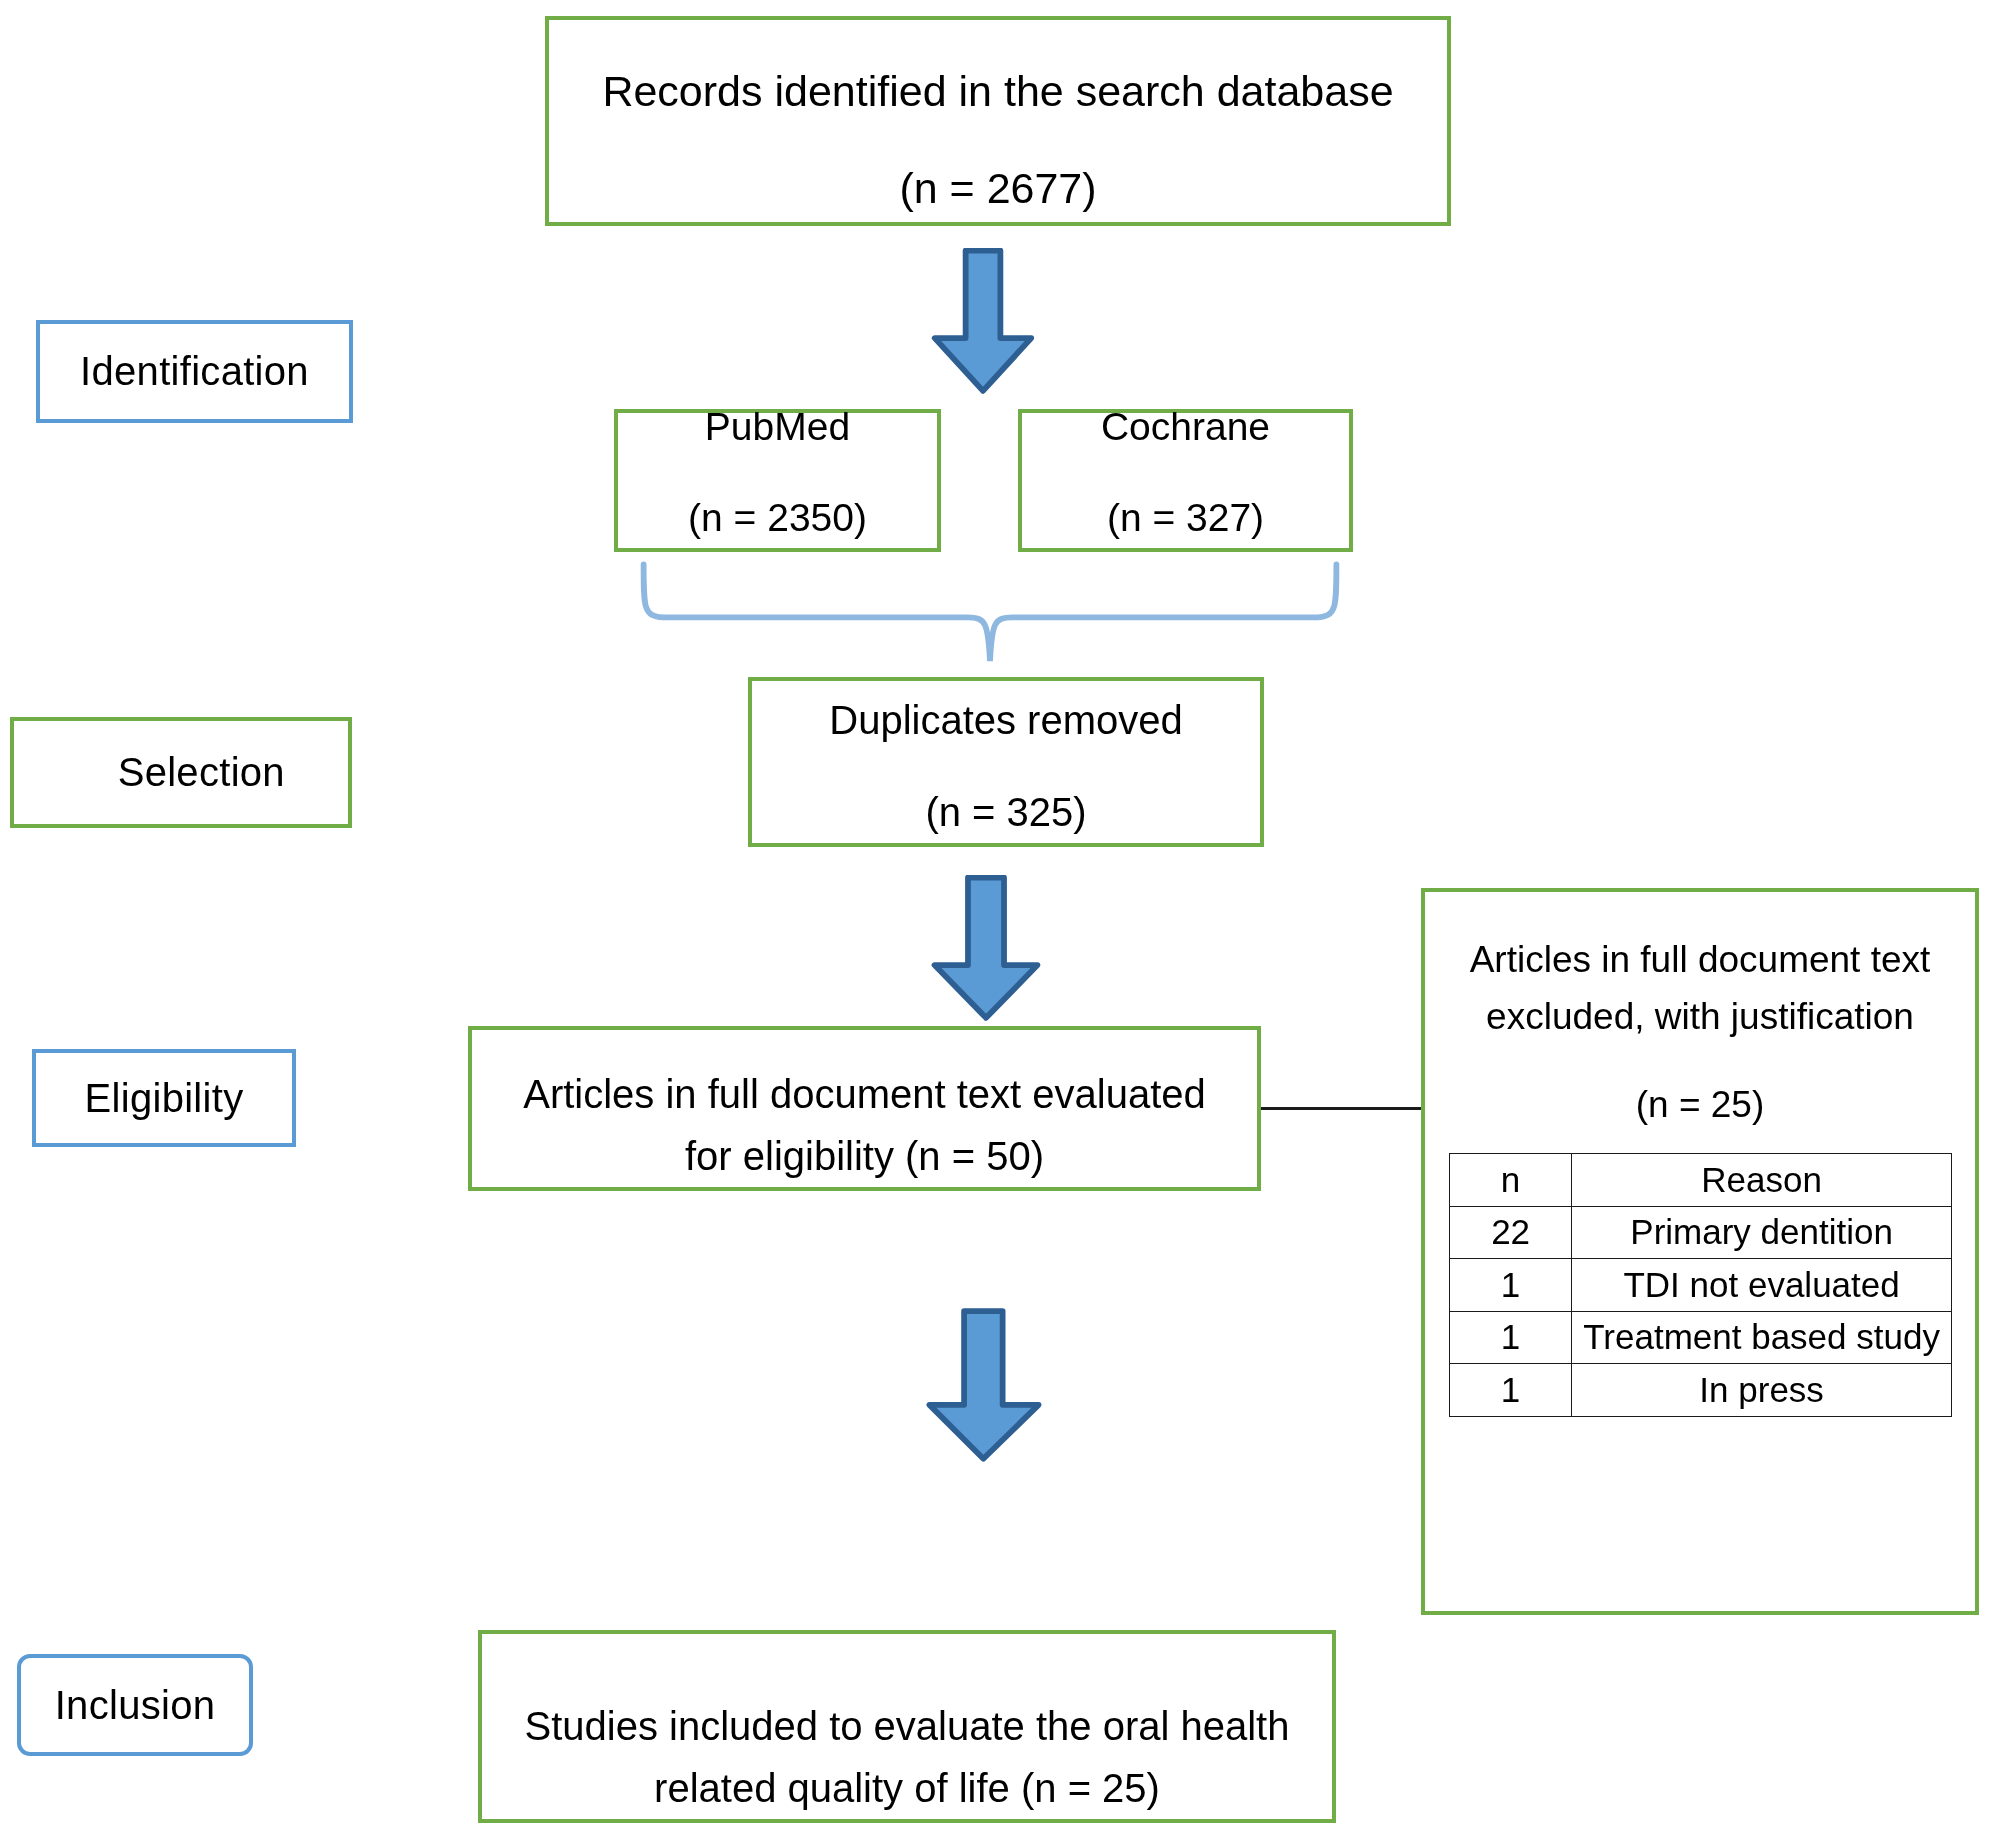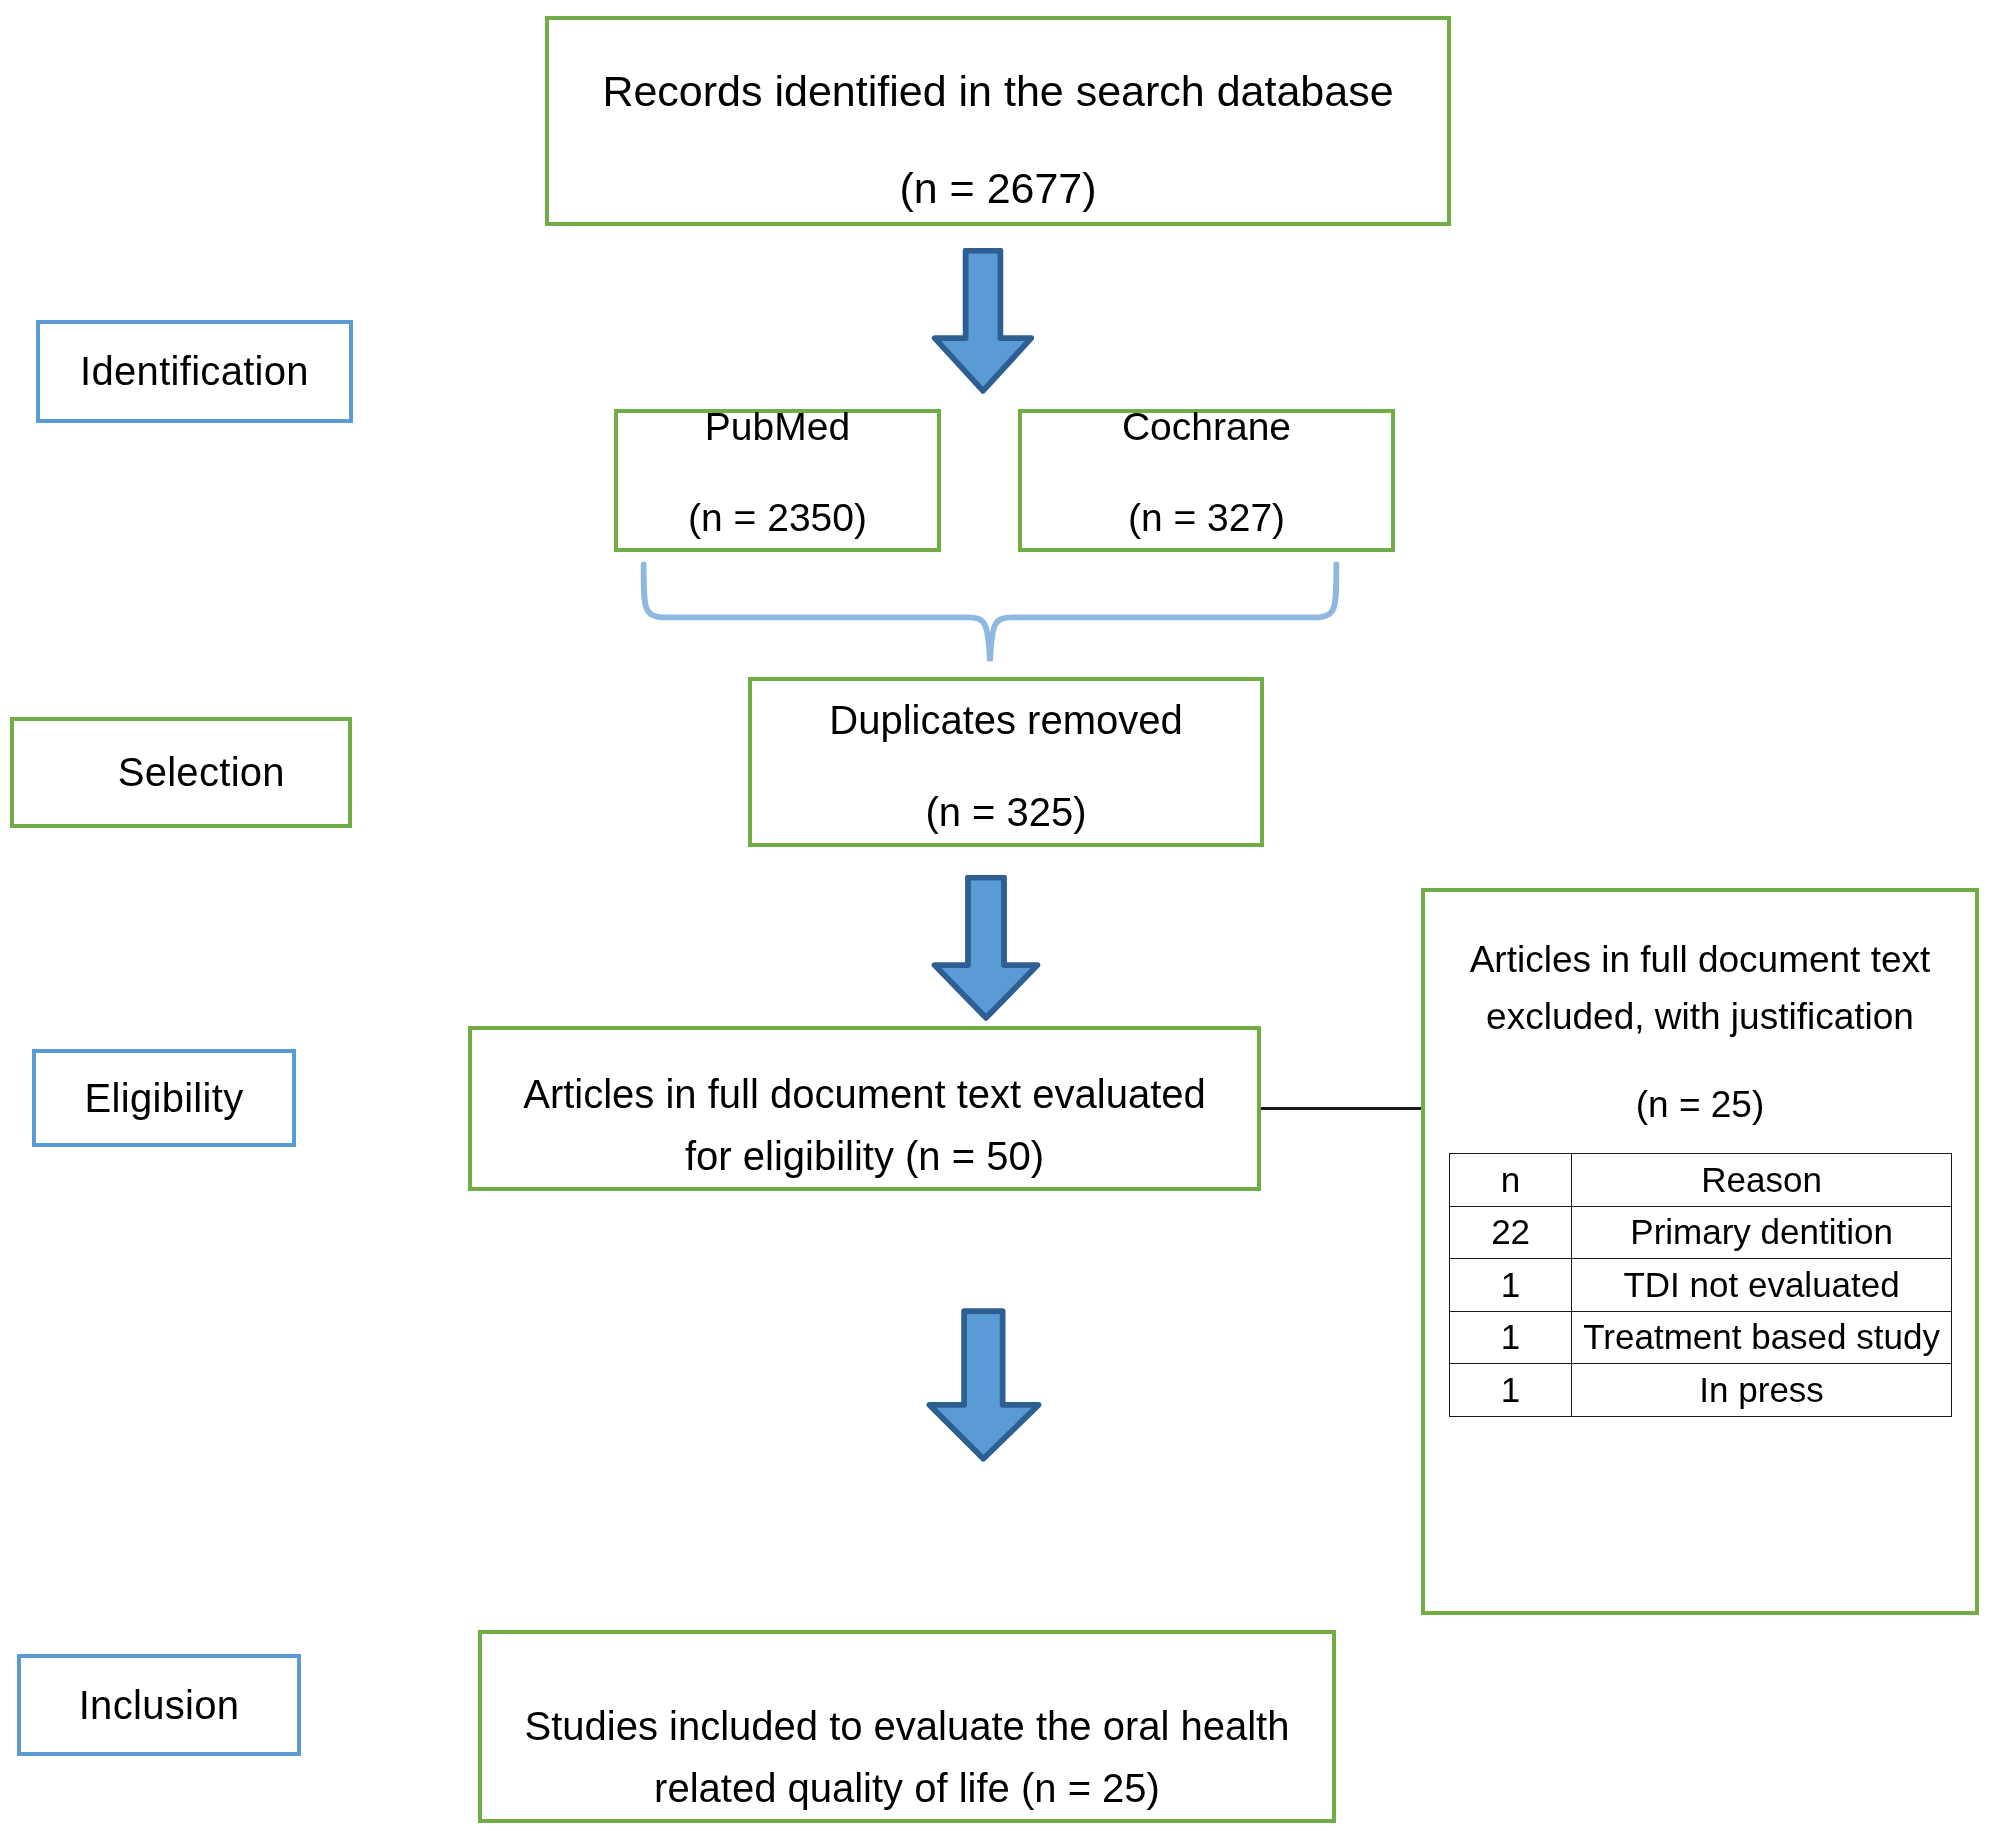--- a/index.html
+++ b/index.html
@@ -53,36 +53,36 @@
     line-height: 1.55;
     white-space: nowrap;
   }
   .gap-line {
     margin-top: 30px;
   }
 
   
   #box-records    { left: 545px;  top: 15.5px;   width: 906px; height: 210px; font-size: 43px; }
   #box-pubmed     { left: 614px;  top: 409px;  width: 327px;  height: 143px; font-size: 39px; }
-  #box-cochrane   { left: 1018px; top: 409px;  width: 377px;  height: 143px; font-size: 39px; }
+  #box-cochrane   { left: 1018px; top: 409px;  width: 335px;  height: 143px; font-size: 39px; }
   #box-duplicates { left: 748px; top: 677px; width: 516px;  height: 170px; font-size: 40px; }
   #box-eligible   { left: 468px;  top: 1026px; width: 793px; height: 165px; font-size: 40px; }
   #box-included   { left: 478px;  top: 1630px; width: 858px; height: 193px; font-size: 40px; }
 
   #panel-excluded {
     left: 1421px; top: 888px; width: 558px; height: 727px;
     justify-content: flex-start;
     padding-top: 39px;
   }
   #panel-excluded .line { font-size: 37px; }
 
   #label-identification { left: 36px;  top: 320px;  width: 317px; height: 103px; }
   #label-selection      { left: 10.3px;  top: 717px; width: 342px; height: 111px; padding-left: 40px; }
   #label-eligibility    { left: 32px;  top: 1049px; width: 264px; height: 98px; }
-  #label-inclusion      { left: 17px;  top: 1654px; width: 284px; height: 102px; }
+  #label-inclusion      { left: 17px;  top: 1654px; width: 236px; height: 102px; border-radius: 13px; }
 
   
   .arrow {
     position: absolute;
   }
 
   
   #brace { position: absolute; left: 632px; top: 558px; width: 716px; height: 107px; }
 
   

